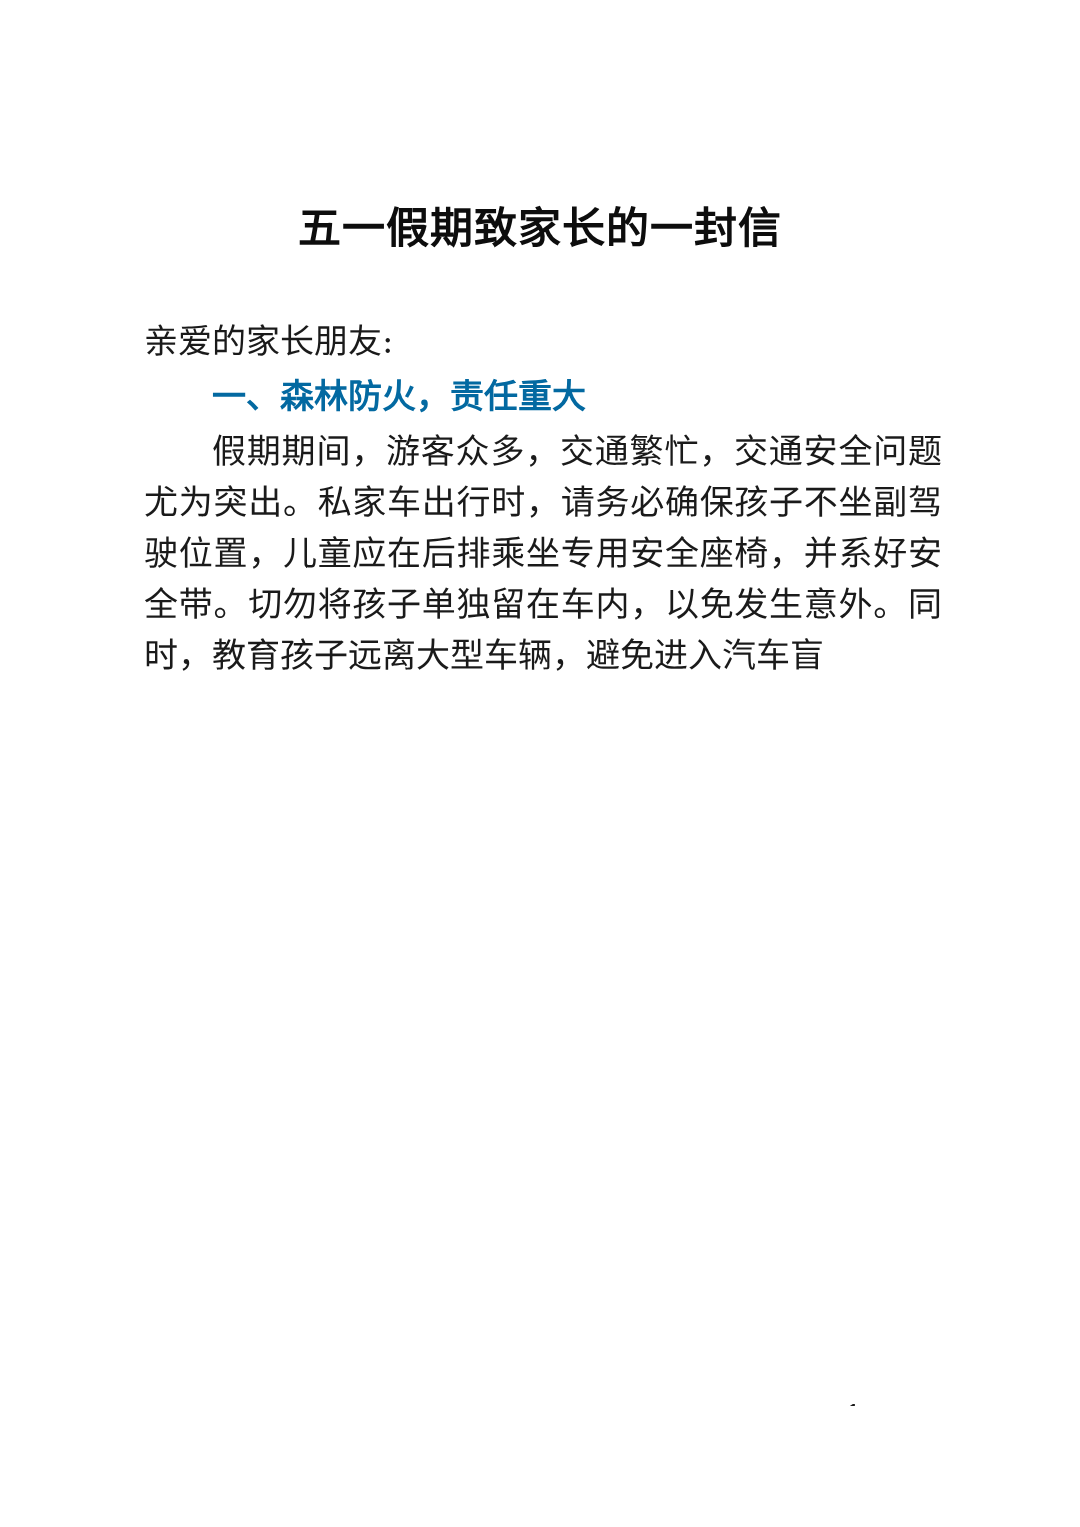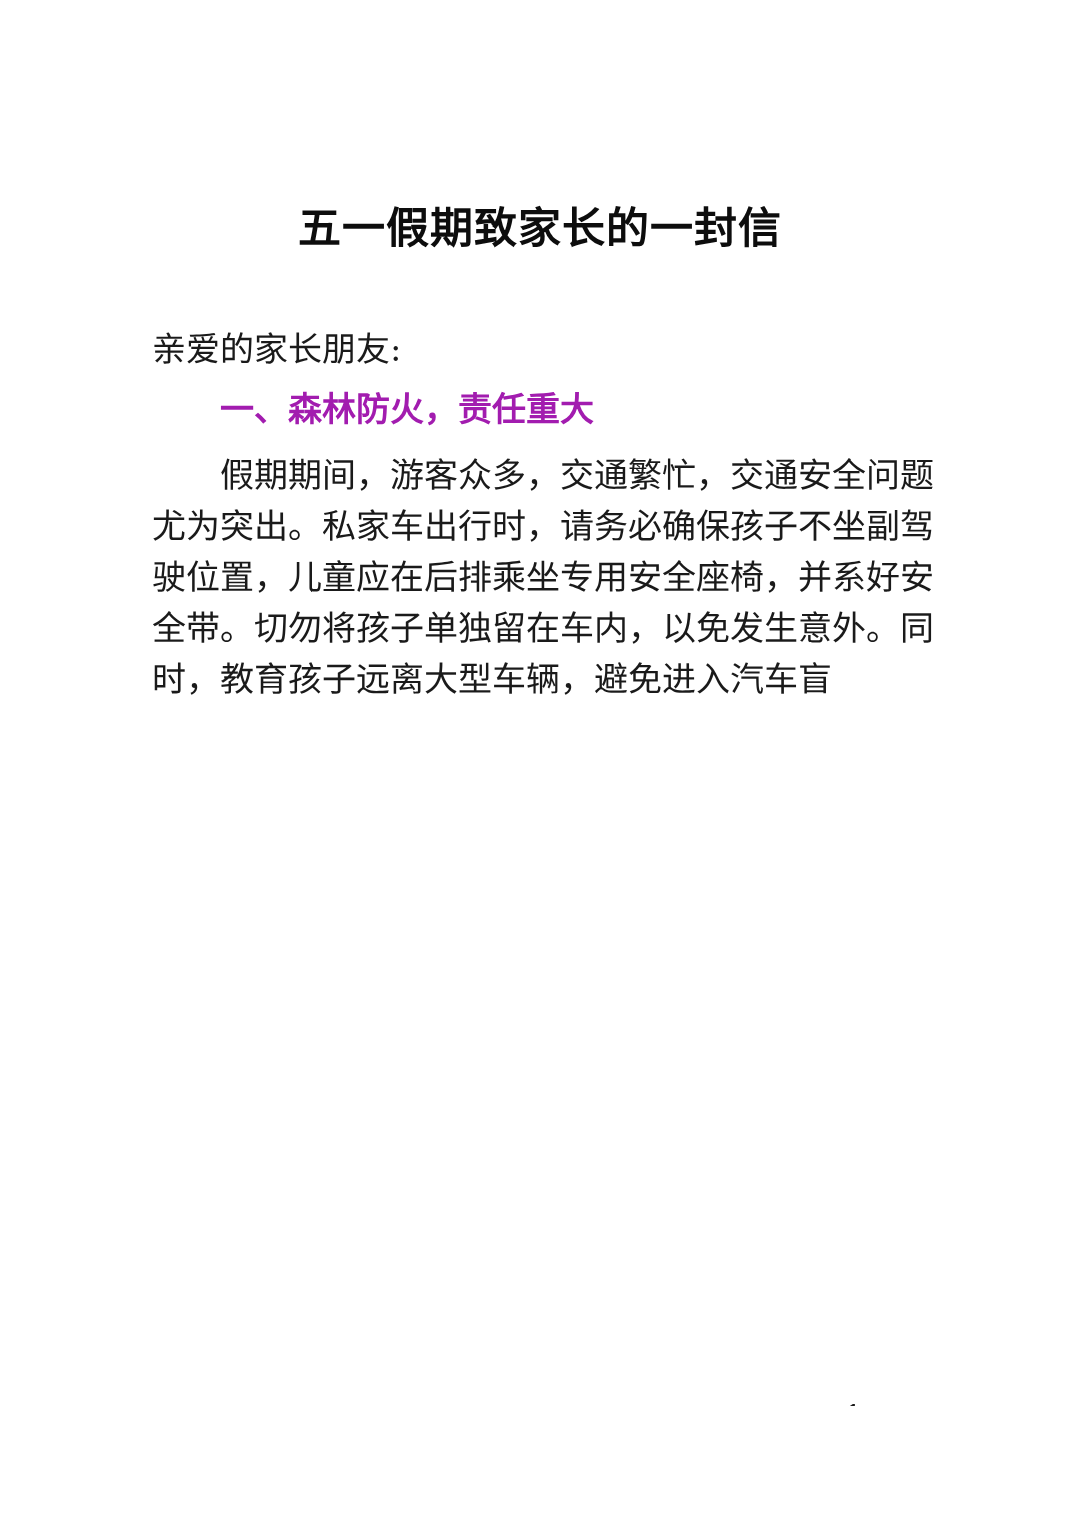--- a/index.html
+++ b/index.html
@@ -32,37 +32,37 @@
     position: absolute;
     top: 312px;
     left: 140px;
     width: 806px;
     font-size: 34px;
     line-height: 51px;
     text-align: justify;
     color: #1a1a1a;
   }
   .content p {
-    margin: 12px;
+    margin: 4px;
     padding: 0;
   }
   .salutation {
     text-indent: 0;
   }
   .greeting {
     text-indent: 2em;
   }
   .para {
     text-indent: 2em;
   }
   .section-heading {
     text-indent: 2em;
     font-weight: bold;
-    font-family: Liberation Mono, monospace;
-    color: #a21caf;
+    font-family: Liberation Sans, sans-serif;
+    color: #0369a1;
   }
   .page-number {
     position: absolute;
     top: 1399px;
     right: 170px;
     font-size: 31px;
     letter-spacing: 2px;
     color: #1a1a1a;
     font-family: "DejaVu Serif", "Liberation Serif", serif;
   }

